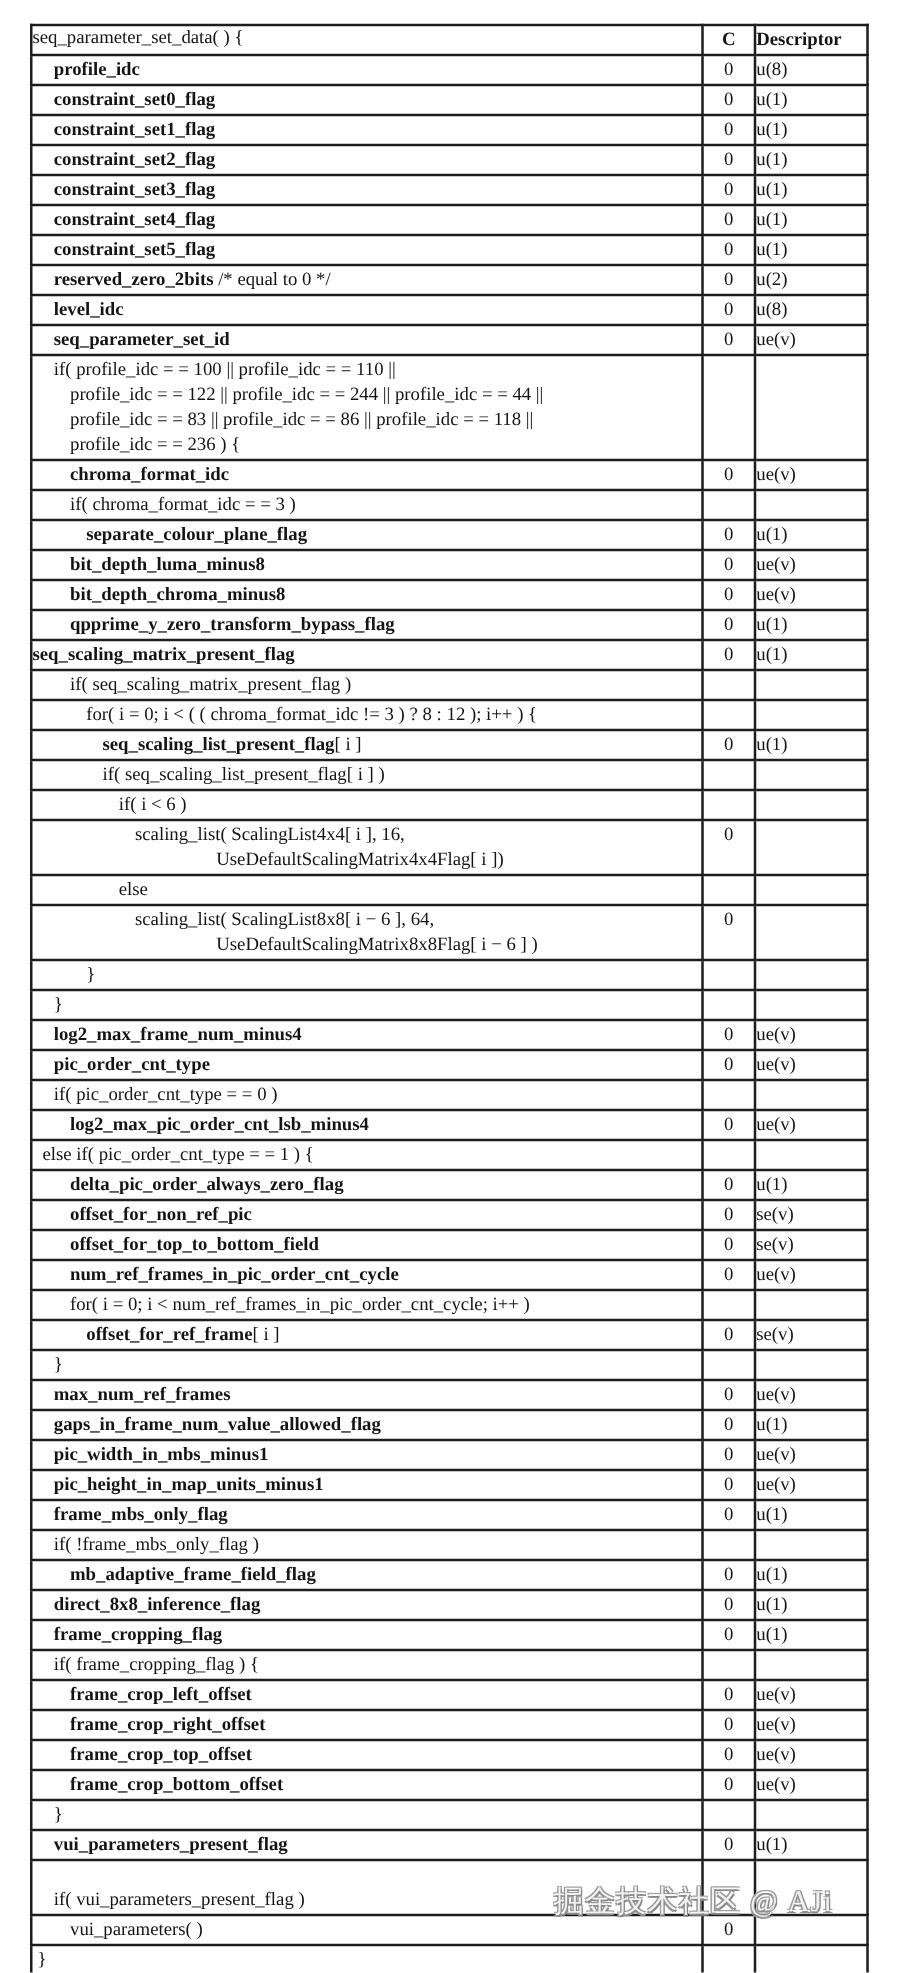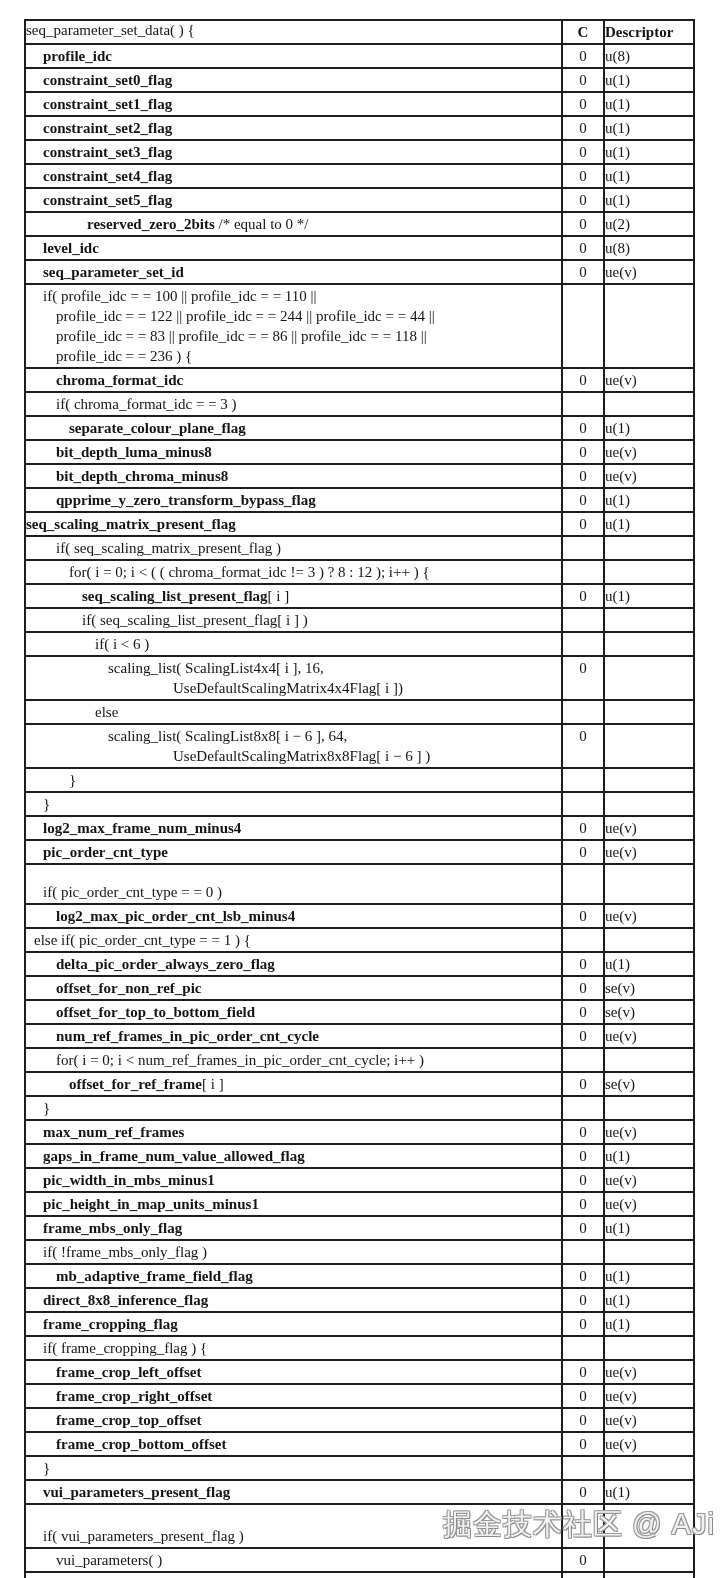--- a/index.html
+++ b/index.html
@@ -53,26 +53,26 @@
     font-weight: normal;
     text-align: left;
   }
   b { font-weight: bold; }
 
   .watermark {
     position: absolute;
     left: 443px;
     top: 1505px;
     width: 270px;
-    font-size: 29px;
+    font-size: 24px;
     letter-spacing: 1px;
     white-space: nowrap;
     color: rgba(250, 250, 250, 0.92);
     text-shadow: 1px 1px 0 #8a8a8a, -1px -1px 0 #9a9a9a, 1px -1px 0 #999, -1px 1px 0 #999;
-    font-family: Liberation Sans, sans-serif;
+    font-family: Liberation Serif, serif;
     z-index: 5;
   }
 </style>
 </head>
 <body>
 
 <table class="syntax-table">
   <colgroup>
     <col class="col-syntax">
     <col class="col-c">
@@ -130,21 +130,21 @@
       </tr>
       <tr>
         <td>
           <div class="line" style="padding-left: 17px;"><b>constraint_set5_flag</b></div>
         </td>
         <td class="c-col">0</td>
         <td class="desc-col">u(1)</td>
       </tr>
       <tr>
         <td>
-          <div class="line" style="padding-left: 17px; margin-left: 44px;"><b>reserved_zero_2bits</b>  /* equal to 0 */</div>
+          <div class="line" style="padding-left: 17px;"><b>reserved_zero_2bits</b>  /* equal to 0 */</div>
         </td>
         <td class="c-col">0</td>
         <td class="desc-col">u(2)</td>
       </tr>
       <tr>
         <td>
           <div class="line" style="padding-left: 17px;"><b>level_idc</b></div>
         </td>
         <td class="c-col">0</td>
         <td class="desc-col">u(8)</td>
@@ -296,21 +296,21 @@
       </tr>
       <tr>
         <td>
           <div class="line" style="padding-left: 17px;"><b>pic_order_cnt_type</b></div>
         </td>
         <td class="c-col">0</td>
         <td class="desc-col">ue(v)</td>
       </tr>
       <tr>
         <td>
-          <div class="line" style="padding-left: 17px; margin-top: 16px;">if( pic_order_cnt_type  = =  0 )</div>
+          <div class="line" style="padding-left: 17px;">if( pic_order_cnt_type  = =  0 )</div>
         </td>
         <td class="c-col"></td>
         <td class="desc-col"></td>
       </tr>
       <tr>
         <td>
           <div class="line" style="padding-left: 30px;"><b>log2_max_pic_order_cnt_lsb_minus4</b></div>
         </td>
         <td class="c-col">0</td>
         <td class="desc-col">ue(v)</td>

